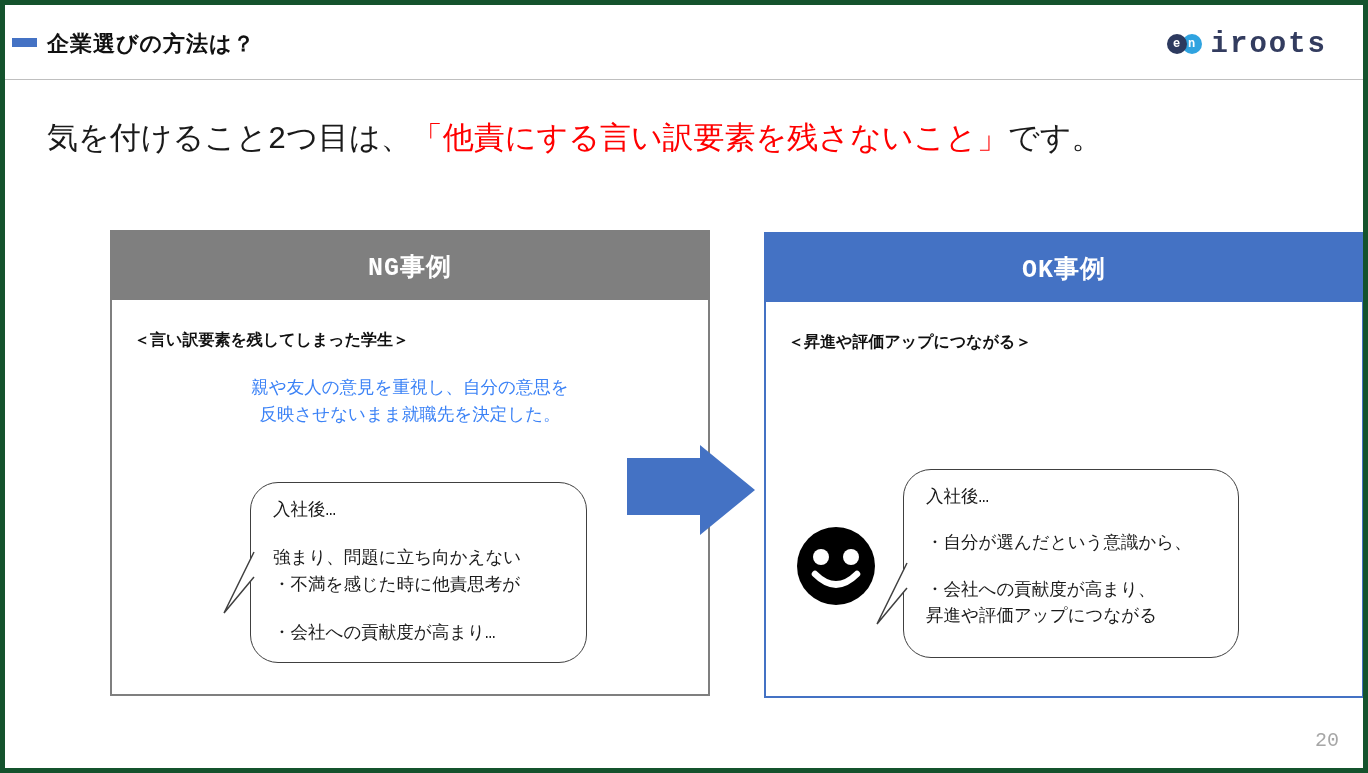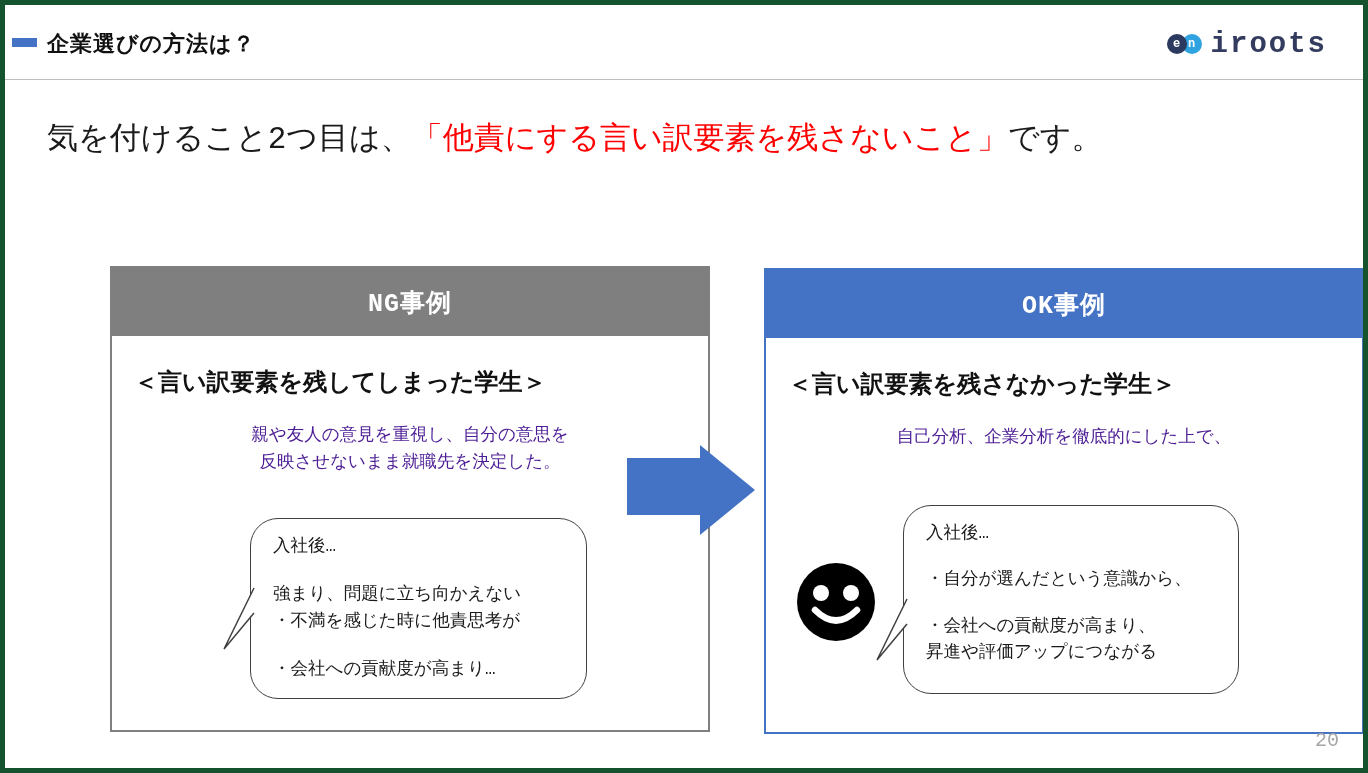--- a/index.html
+++ b/index.html
@@ -21,29 +21,29 @@
                  display:flex; align-items:center; justify-content:center; line-height:1; }
   .logo-circle.e { background:#2d3a5f; z-index:1; }
   .logo-circle.n { background:#2fa3e0; margin-left:-5px; }
   .logo-brand { margin-left:9px; font-size:29px; font-weight:600; color:#333c5f; letter-spacing:2px; }
 
   
   .lead { position:absolute; left:42px; top:112px; font-size:31px; color:#1a1a1a; white-space:nowrap; }
   .lead .hl { color:#FF0000; }
 
   
-  .case-box { position:absolute; width:600px; height:466px; background:#fff; box-sizing:border-box;margin-top:36px; }
+  .case-box { position:absolute; width:600px; height:466px; background:#fff; box-sizing:border-box; }
   .case-box.ng { left:105px; top:225px; border:2px solid #7F7F7F; }
   .case-box.ok { left:759px; top:227px; border:2px solid #4472C4; }
   .case-header { height:68px; display:flex; align-items:center; justify-content:center;
                  color:#fff; font-size:25px; font-weight:700; letter-spacing:1px; }
   .case-box.ng .case-header { background:#7F7F7F; }
   .case-box.ok .case-header { background:#4472C4; }
-  .case-subtitle { margin:30px 0 0 22px; font-size:24px; font-weight:700; color:#111; }
-  .case-body { margin-top:24px; text-align:center; font-size:17.5px; color:#4c1d95; line-height:1.55; }
+  .case-subtitle { margin:30px 0 0 22px; font-size:16px; font-weight:700; color:#111; }
+  .case-body { margin-top:24px; text-align:center; font-size:17.5px; color:#3b82f6; line-height:1.55; }
 
   
   .bubble { position:absolute; box-sizing:border-box; background:#fff;
             border:1.5px solid #404040; border-radius:28px; padding:14px 18px 10px 22px;
             font-size:17.5px; color:#1a1a1a; line-height:1.5; }
   .bubble.ng-bubble { left:138px; top:250px; width:337px; height:181px; }
   .bubble.ok-bubble { left:137px; top:235px; width:336px; height:189px; }
   .bubble .gap { height:22px; }
   .bubble .gap-sm { height:20px; }
   .bubble-tail { position:absolute; }
@@ -108,23 +108,22 @@
       <div>・会社への貢献度が高まり…</div>
     </div>
   </div>
 
   <svg class="arrow" width="130" height="94" viewBox="0 0 130 94">
     <polygon points="0,15 73,15 73,2 128,47 73,92 73,72 0,72" fill="#4472C4"></polygon>
   </svg>
 
   <div class="case-box ok">
     <div class="case-header">OK事例</div>
-    <div class="case-subtitle">＜言い訳要素を残さなかった学生＞</div>
+    <div class="case-subtitle">＜昇進や評価アップにつながる＞</div>
     <div class="case-body">
-      <div>自己分析、企業分析を徹底的にした上で、</div>
     </div>
 
     <svg class="face ok-face" width="82" height="82" viewBox="-41 -41 82 82">
       <circle cx="0" cy="0" r="39" fill="#000"></circle>
       <circle cx="-15" cy="-9" r="8" fill="#fff"></circle>
       <circle cx="15" cy="-9" r="8" fill="#fff"></circle>
       <path d="M -21 8 Q 0 29 21 8" stroke="#fff" stroke-width="6.5" fill="none" stroke-linecap="round"></path>
     </svg>
 
     <div class="bubble ok-bubble">

